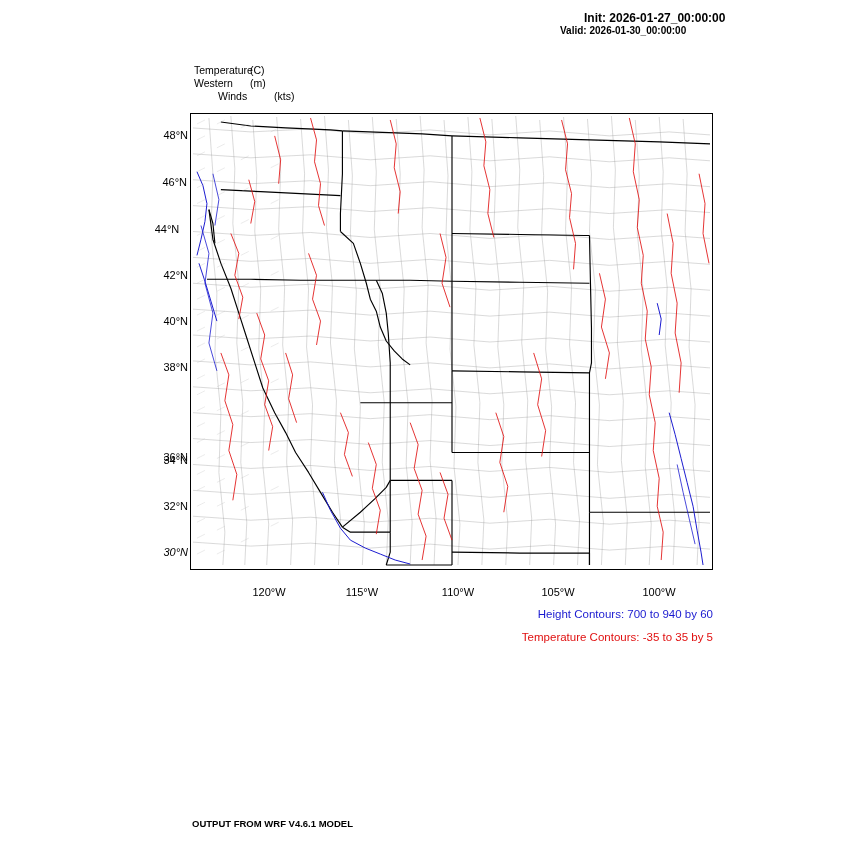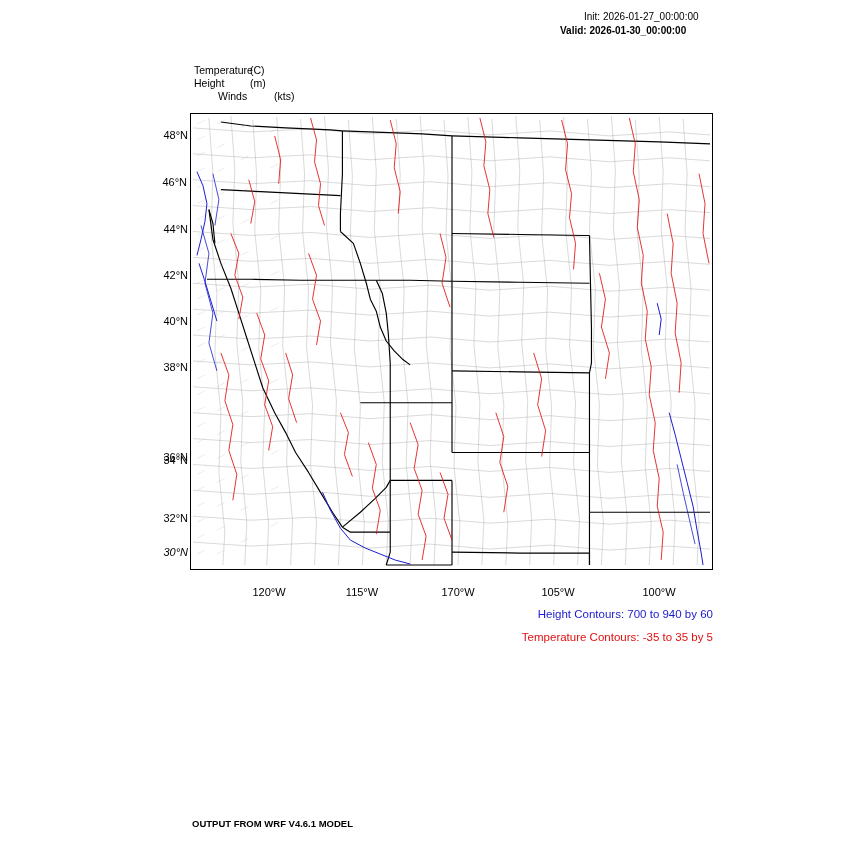--- a/index.html
+++ b/index.html
@@ -25,22 +25,22 @@
     top: 6px;
     font-size: 15px;
     font-weight: bold;
     letter-spacing: 0.1px;
     white-space: nowrap;
   }
   #init-line {
     position: absolute;
     left: 560px;
     top: 11px;
-    font-size: 10px;
-    font-weight: normal;
+    font-size: 12px;
+    font-weight: bold;
     white-space: nowrap;
     padding-left: 24px;
   }
   #valid-line {
     position: absolute;
     left: 560px;
     top: 25px;
     font-size: 10px;
     font-weight: bold;
     white-space: nowrap;
@@ -142,21 +142,21 @@
 
   <div id="valid-line">
     <span>Valid:</span>
     <span>2026-01-30_00:00:00</span>
   </div>
 
   <div class="legend-units" id="units-temp">
     <span class="u-label">Temperature</span><span>(C)</span>
   </div>
   <div class="legend-units" id="units-height">
-    <span class="u-label">Height</span><span>(m)</span>
+    <span class="u-label">Western</span><span>(m)</span>
   </div>
   <div class="legend-units" id="units-winds">
     <span class="u-label">Winds</span><span>(kts)</span>
   </div>
 
   <div id="map-frame">
     <svg id="map-svg" viewBox="0 0 523 457" preserveAspectRatio="none">
 
       <g stroke="#8e8e8e" stroke-width="0.35" fill="none" opacity="0.95">
 
@@ -288,32 +288,32 @@
         <path d="M26 10 L34 6 M26 34 L34 30 M26 58 L34 54 M26 82 L34 78 M26 106 L34 102 M26 130 L34 126 M26 154 L34 150 M26 178 L34 174 M26 202 L34 198 M26 226 L34 222 M26 250 L34 246 M26 274 L34 270 M26 298 L34 294 M26 322 L34 318 M26 346 L34 342 M26 370 L34 366 M26 394 L34 390 M26 418 L34 414 M26 442 L34 438"></path>
         <path d="M50 14 L58 10 M50 46 L58 42 M50 78 L58 74 M50 110 L58 106 M50 142 L58 138 M50 174 L58 170 M50 206 L58 202 M50 238 L58 234 M50 270 L58 266 M50 302 L58 298 M50 334 L58 330 M50 366 L58 362 M50 398 L58 394 M50 430 L58 426"></path>
         <path d="M80 18 L88 14 M80 54 L88 50 M80 90 L88 86 M80 126 L88 122 M80 162 L88 158 M80 198 L88 194 M80 234 L88 230 M80 270 L88 266 M80 306 L88 302 M80 342 L88 338 M80 378 L88 374 M80 414 L88 410"></path>
       </g>
 
     </svg>
   </div>
 
   <div class="lat-label" style="left:134px; top:129px;">48°N</div>
   <div class="lat-label" style="left:133px; top:176px;">46°N</div>
-  <div class="lat-label" style="left:134px; top:223px;">44°N</div>
+  <div class="lat-label" style="left:140px; top:223px;text-align:center;">44°N</div>
   <div class="lat-label" style="left:134px; top:269px;">42°N</div>
   <div class="lat-label" style="left:134px; top:315px;">40°N</div>
   <div class="lat-label" style="left:134px; top:361px;">38°N</div>
   <div class="lat-label" style="left:134px; top:407px;margin-top:44px;">36°N</div>
   <div class="lat-label" style="left:134px; top:454px;">34°N</div>
-  <div class="lat-label" style="left:134px; top:500px;margin-top:12px;">32°N</div>
+  <div class="lat-label" style="left:134px; top:500px;">32°N</div>
   <div class="lat-label" style="left:134px; top:546px;font-style:italic;">30°N</div>
 
   <div class="lon-label" style="left:239px; top:586px;">120°W</div>
   <div class="lon-label" style="left:332px; top:586px;">115°W</div>
-  <div class="lon-label" style="left:428px; top:586px;">170°W</div>
+  <div class="lon-label" style="left:428px; top:586px;">110°W</div>
   <div class="lon-label" style="left:528px; top:586px;">105°W</div>
   <div class="lon-label" style="left:629px; top:586px;">100°W</div>
 
   <div id="height-caption">Height Contours: 700 to 940 by 60</div>
   <div id="temp-caption">Temperature Contours: -35 to 35 by 5</div>
 
   <div id="footer-line1">OUTPUT FROM WRF V4.6.1 MODEL</div>
 
 </div>
 

